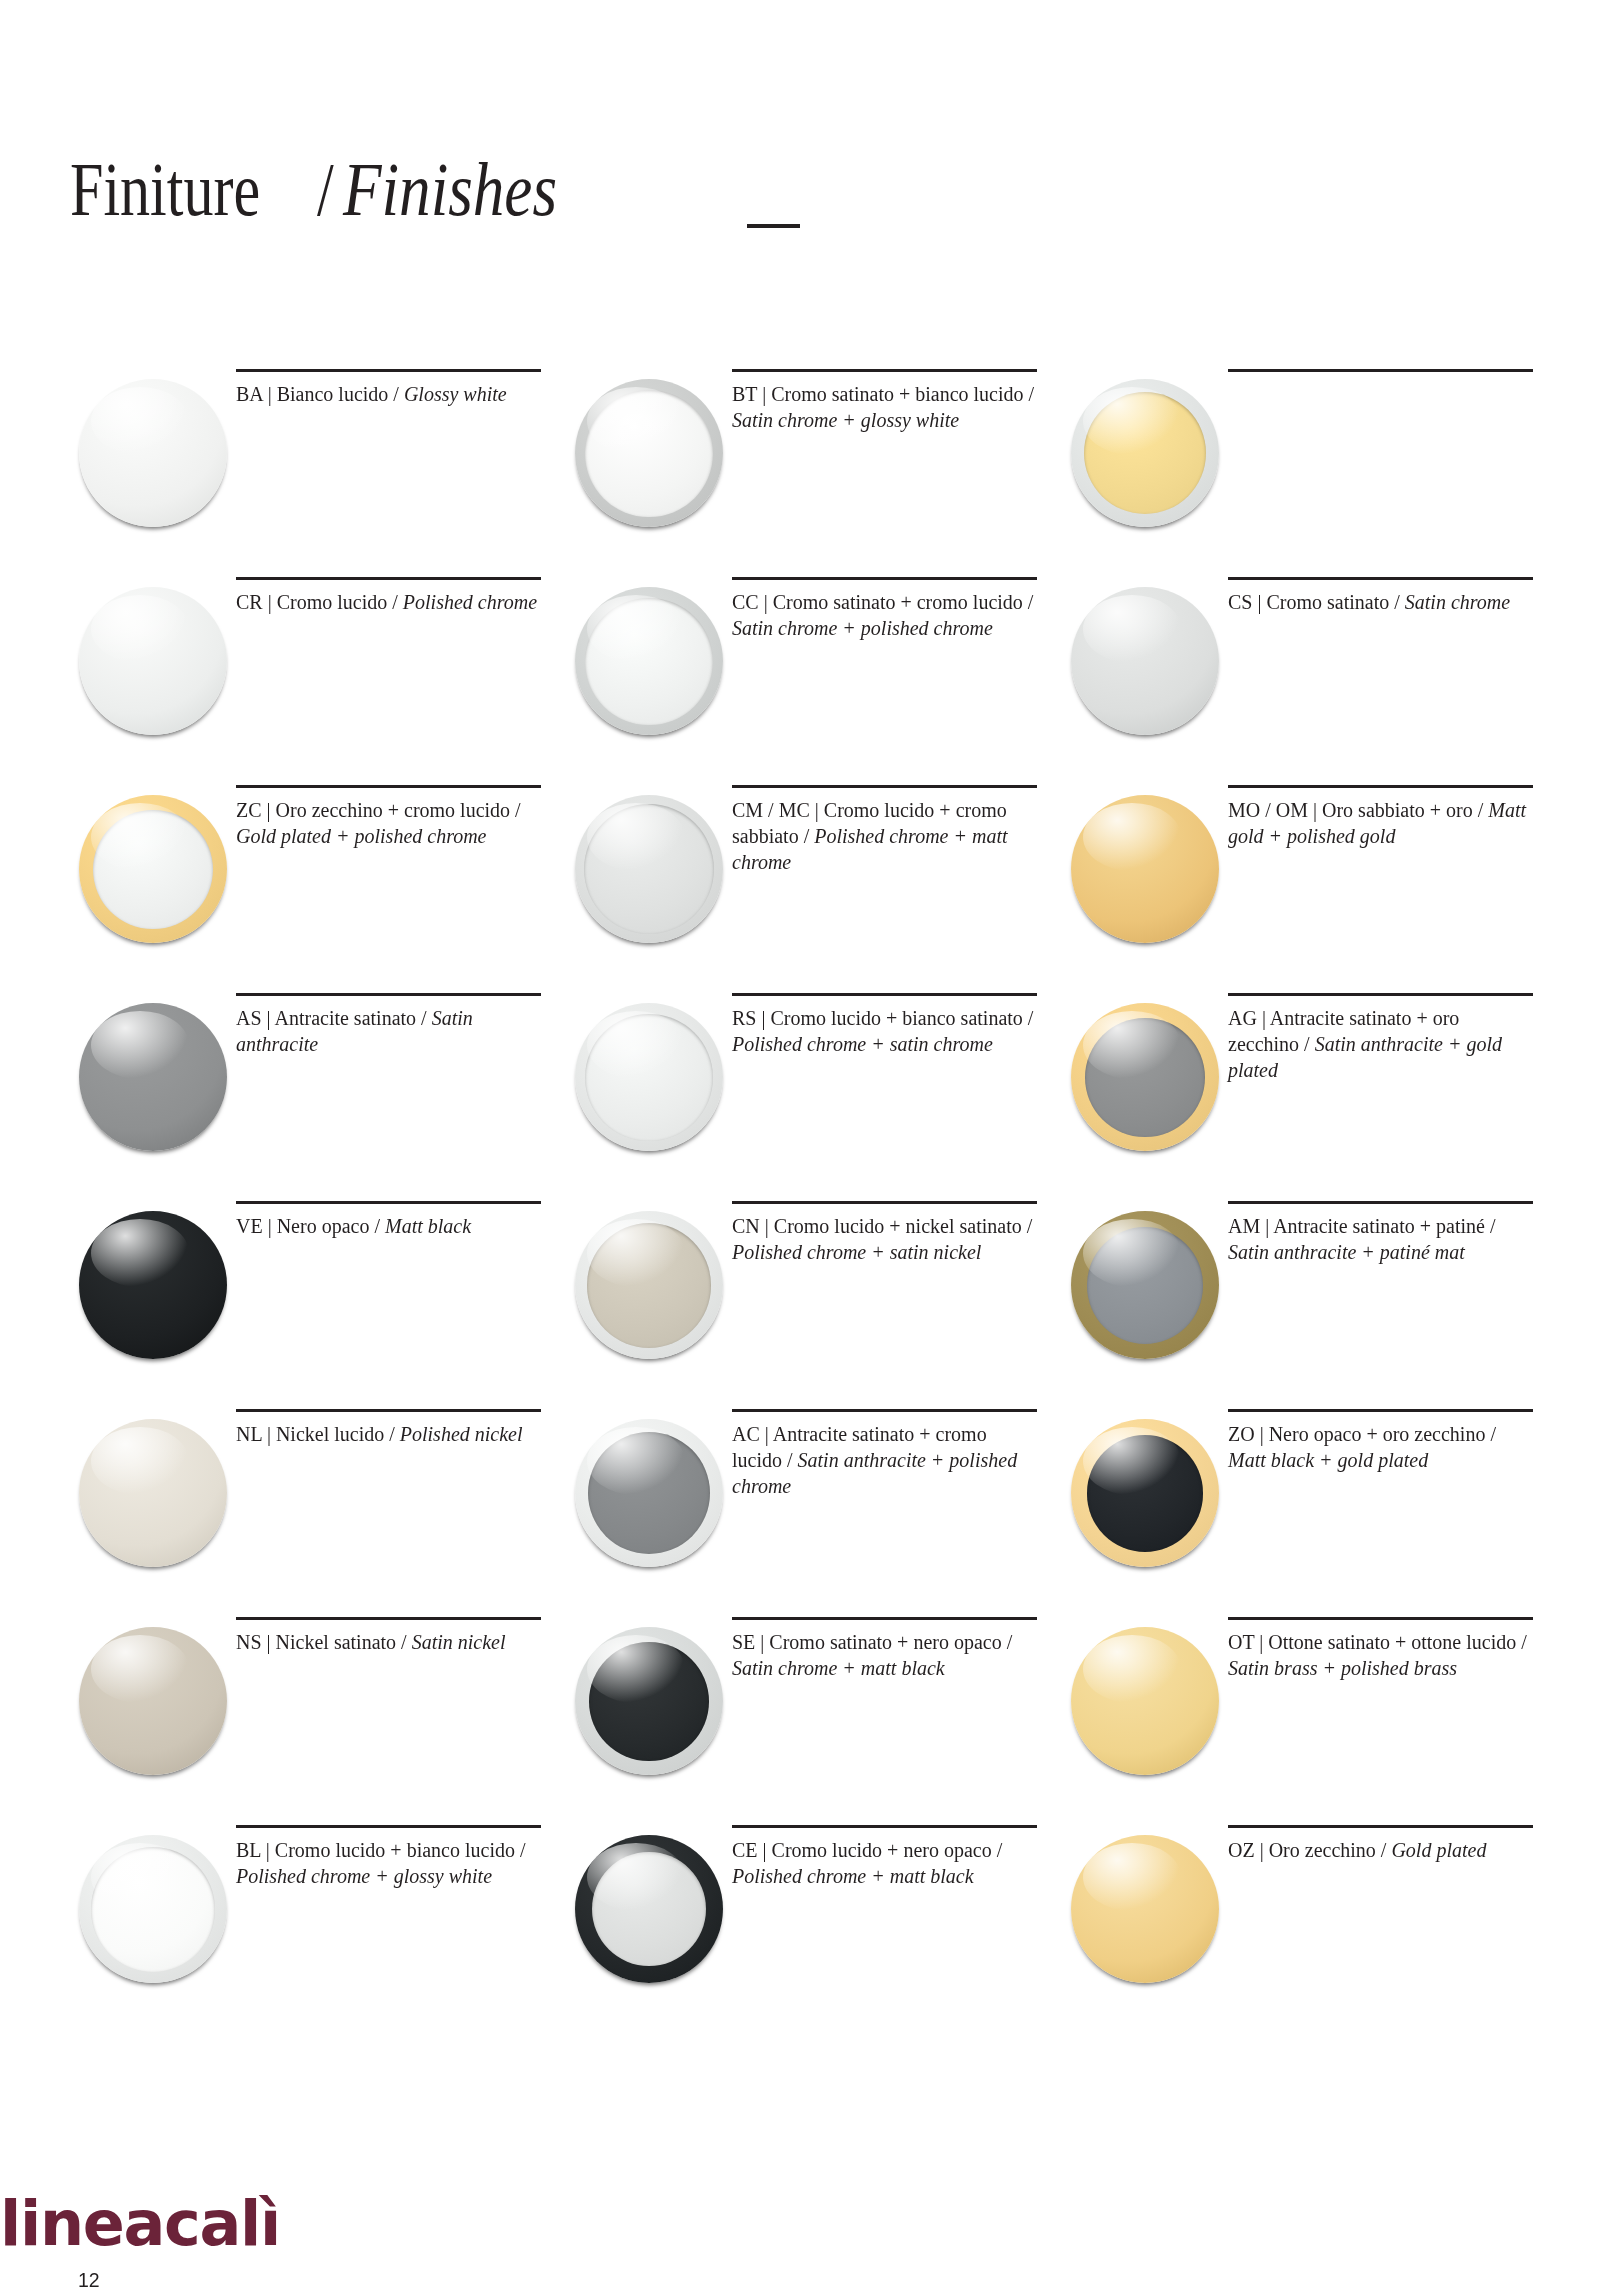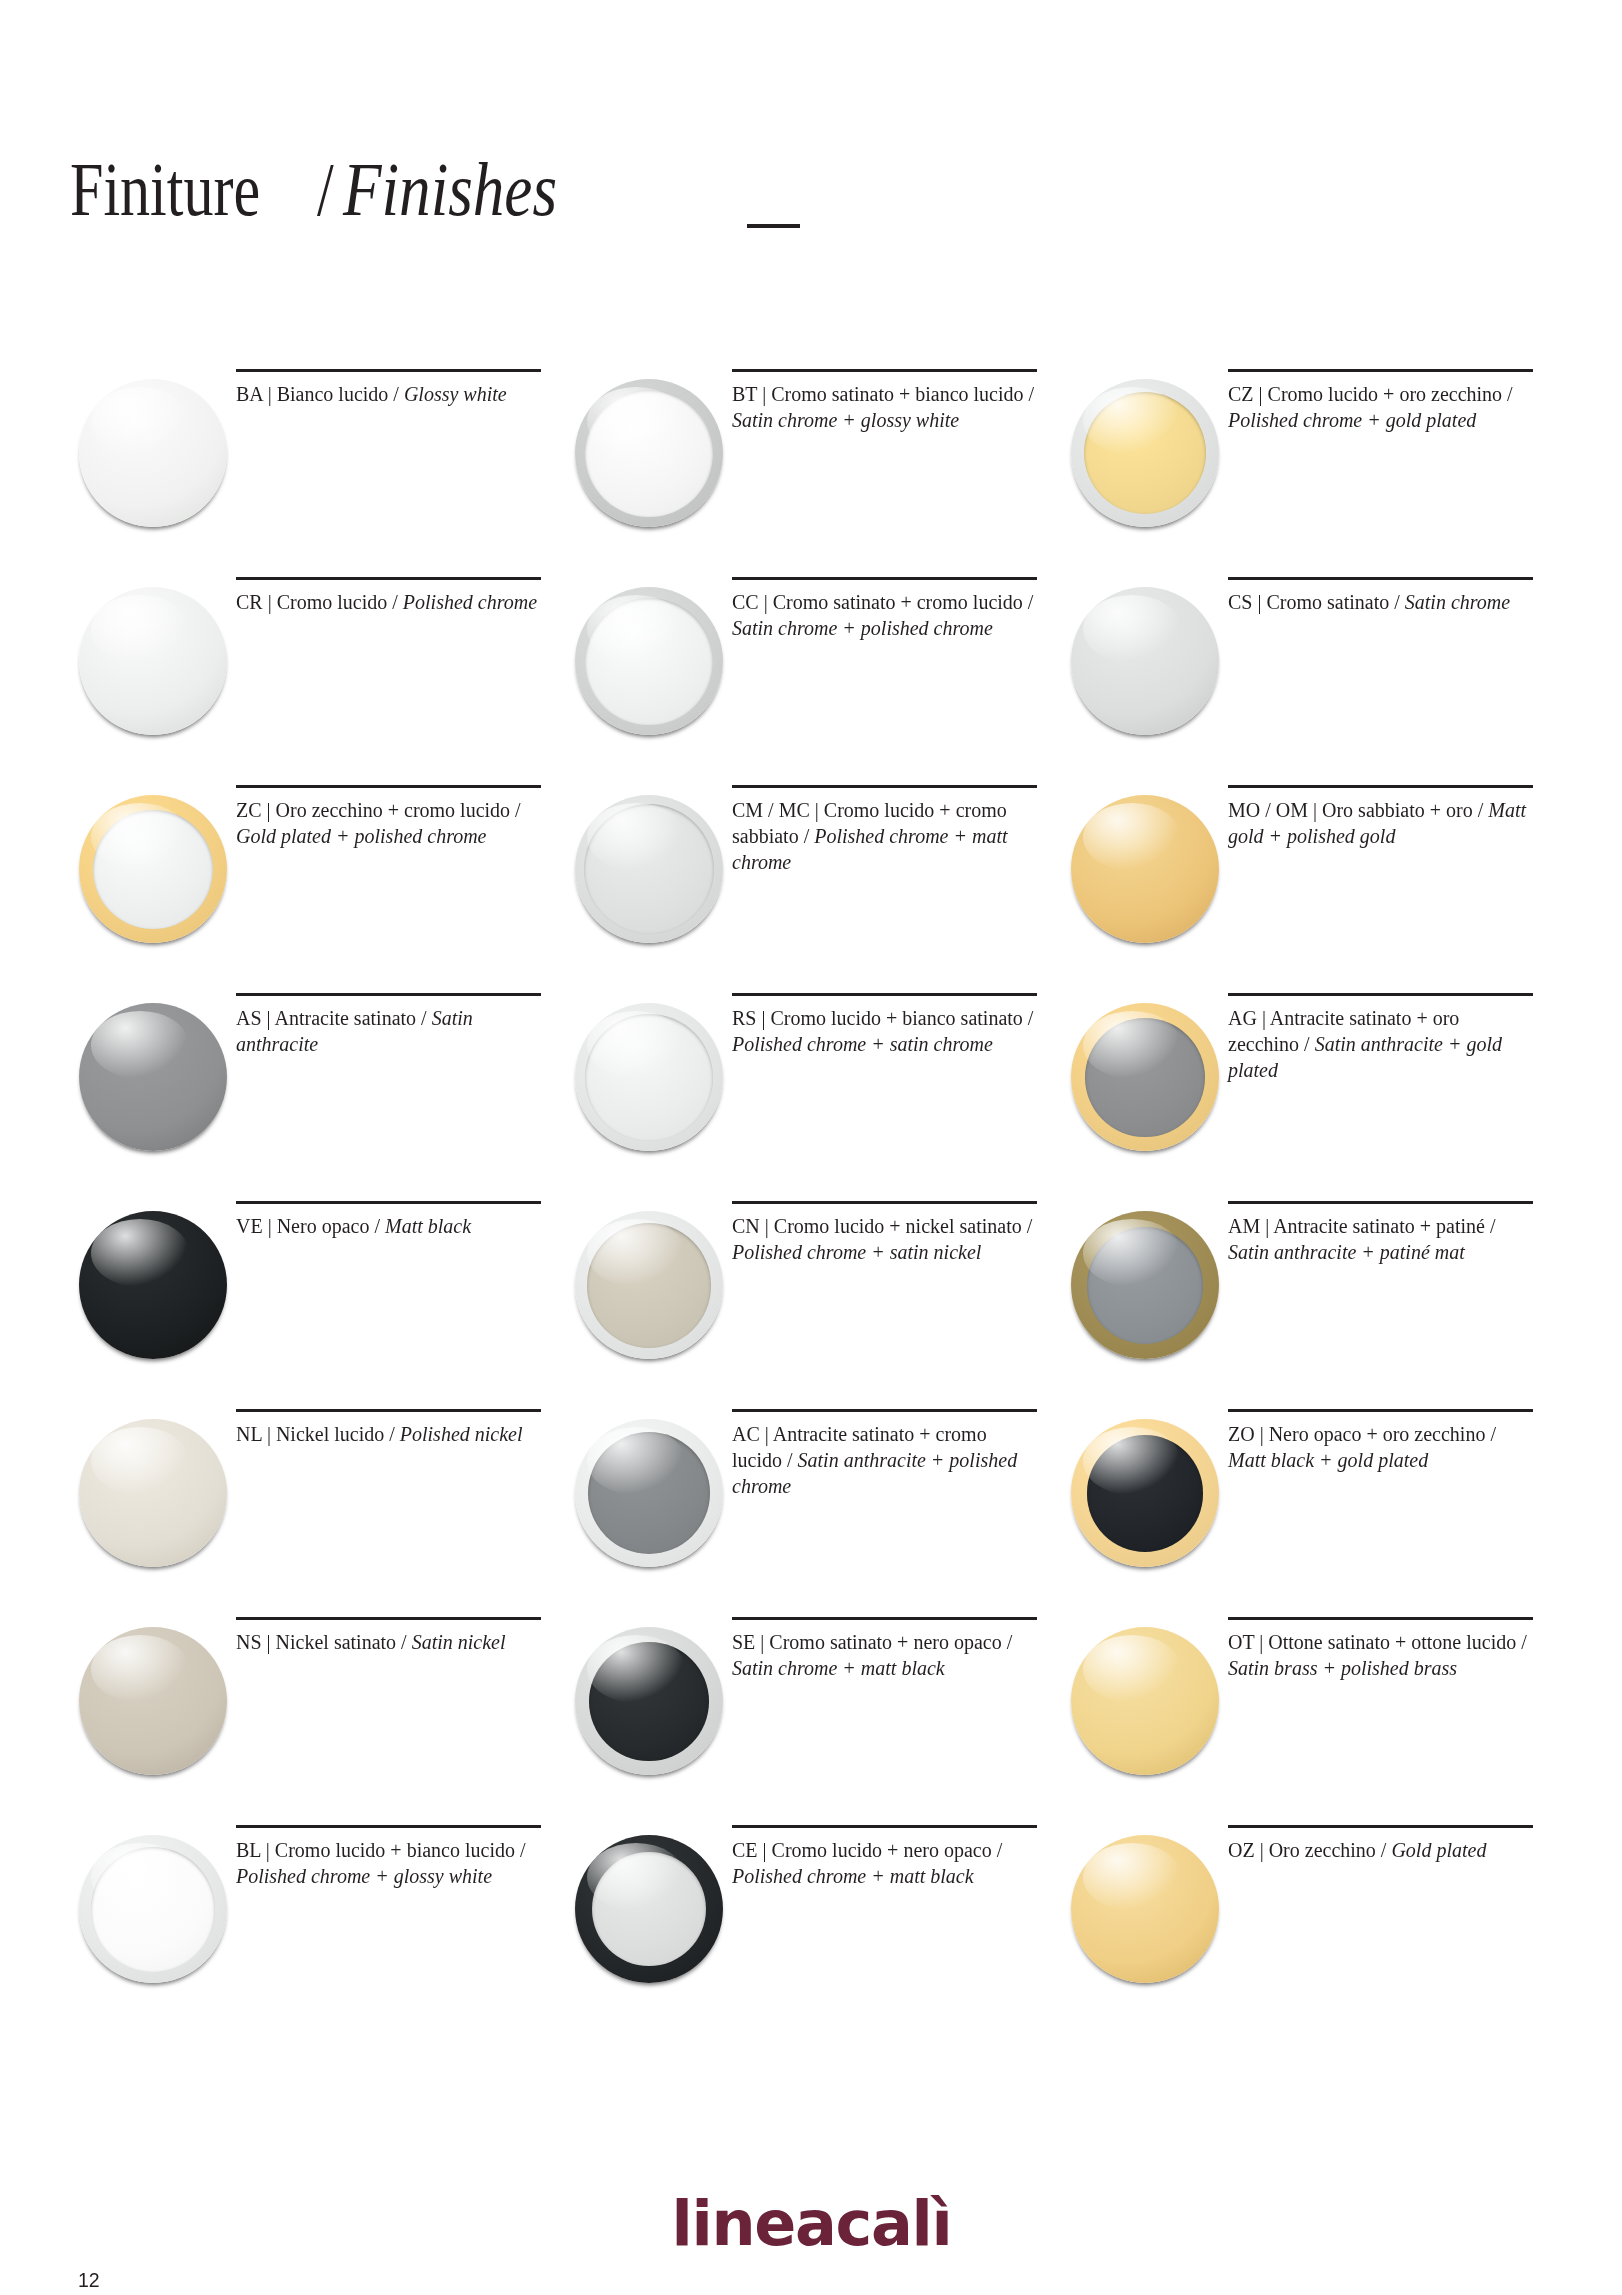--- a/index.html
+++ b/index.html
@@ -135,21 +135,21 @@
     top: 2225px;
     font-size: 19.5px;
     color: #231f20;
     margin-top: 44px;
   }
   .logo {
     position: absolute;
     left: 0;
     right: 0;
     top: 2193px;
-    text-align: center;
+    text-align: left;
     font-size: 62px;
     line-height: 1;
     font-weight: bold;
     letter-spacing: -1.3px;
     color: #6b2339;
     font-family: "DejaVu Sans", sans-serif;
   }
 </style>
 </head>
 <body>
@@ -185,21 +185,20 @@
     </div>
     <div class="cell">
       <div class="swatch-wrap">
         <div class="disc" style="background: radial-gradient(circle at 38% 28%, rgb(237, 240, 239), rgb(223, 226, 225) 58%, rgb(211, 214, 213) 100%);">
           <div class="inner" style="inset: 13px; background: radial-gradient(circle at 38% 28%, rgb(254, 229, 155), rgb(242, 217, 143) 60%, rgb(232, 207, 133) 100%); box-shadow: rgba(0, 0, 0, 0.25) 0px 1.3px 3.2px inset;"></div>
           <div class="gloss"></div>
         </div>
       </div>
       <div class="label">
         <div class="rule"></div>
-        <div class="label-text"><span>CZ | Cromo lucido + oro zecchino / </span><span class="it">Polished chrome + gold plated</span></div>
       </div>
     </div>
     <div class="cell">
       <div class="swatch-wrap">
         <div class="disc" style="background: radial-gradient(circle at 38% 26%, rgb(250, 251, 250), rgb(236, 238, 237) 62%, rgb(212, 215, 214) 100%);">
           <div class="gloss"></div>
         </div>
       </div>
       <div class="label">
         <div class="rule"></div>

